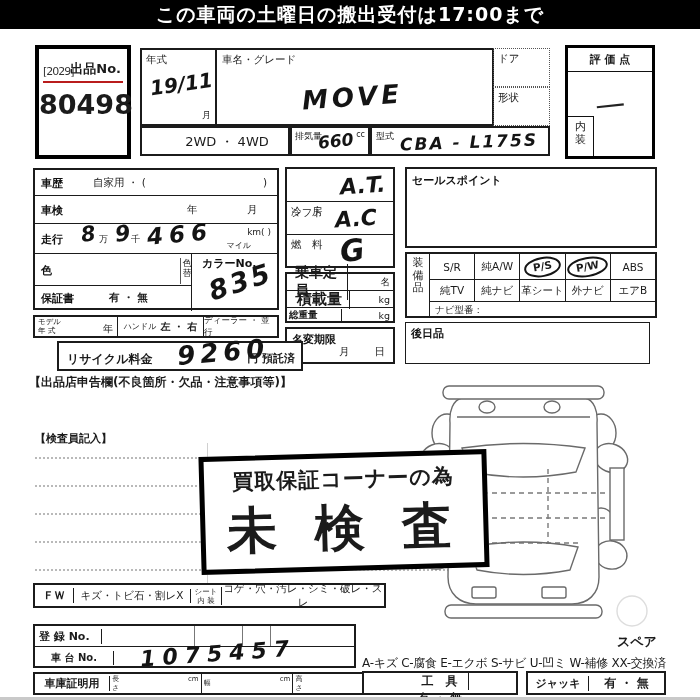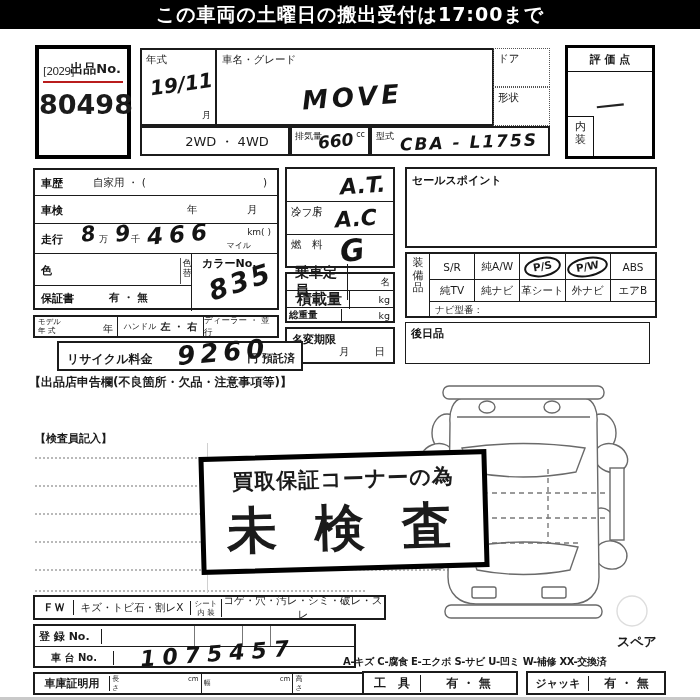--- a/index.html
+++ b/index.html
@@ -260,21 +260,21 @@
       </g>
     </svg>
   </div>
   <div class="abs" style="left:617px;top:633px;font-size:13px;font-weight:bold;">スペア</div>
 
   <div class="abs stamp" style="left:200px;top:453px;width:288px;height:118px;">
     <div class="l1">買取保証コーナーの為</div>
     <div class="l2">未 検 査</div>
   </div>
 
-  <div class="abs bx flex" style="left:33px;top:595px;width:353px;height:25px;">
+  <div class="abs bx flex" style="left:33px;top:583px;width:353px;height:25px;">
     <span class="cell-r" style="width:38px;text-align:center;font-size:11px;font-weight:bold;">ＦＷ</span>
     <span class="cell-r" style="width:116px;text-align:center;font-size:10.5px;">キズ・トビ石・割レX</span>
     <span class="cell-r" style="width:30px;text-align:center;font-size:7.5px;line-height:1.2;"><span>シート</span><br><span>内 装</span></span>
     <span style="flex:1;text-align:center;font-size:10.5px;">コゲ・穴・汚レ・シミ・破レ・スレ</span>
   </div>
 
   <div class="abs bx" style="left:33px;top:624px;width:323px;height:44px;">
     <div class="cell-b flex" style="height:20px;position:relative;">
       <span class="cell-r" style="width:62px;font-size:11px;font-weight:bold;padding-left:4px;">登 録 No.</span>
       <span style="flex:1;"></span>
@@ -297,23 +297,23 @@
     <span class="cell-r flex" style="flex:1;height:100%;position:relative;">
       <span class="vtext" style="font-size:7px;margin-left:2px;">幅</span>
       <span class="abs" style="right:2px;top:1px;font-size:7px;">cm</span>
     </span>
     <span class="flex" style="flex:1;height:100%;position:relative;">
       <span class="vtext" style="font-size:7px;margin-left:2px;">高さ</span>
       <span class="abs" style="right:2px;top:1px;font-size:7px;">cm</span>
     </span>
   </div>
 
-  <div class="abs" style="left:343px;top:655px;width:335px;font-size:10px;font-weight:bold;letter-spacing:-0.3px;">A-キズ C-腐食 E-エクボ S-サビ U-凹ミ W-補修 XX-交換済</div>
-
-  <div class="abs bx flex" style="left:362px;top:671px;width:156px;height:24px;">
+  <div class="abs" style="left:362px;top:655px;width:335px;font-size:12px;font-weight:normal;letter-spacing:-0.3px;">A-キズ C-腐食 E-エクボ S-サビ U-凹ミ W-補修 XX-交換済</div>
+
+  <div class="abs bx flex" style="left:362px;top:671px;width:156px;height:24px;flex-direction:column;">
     <span class="cell-r" style="width:56px;text-align:center;font-size:12px;font-weight:bold;">工　具</span>
     <span style="flex:1;text-align:center;font-size:12px;font-weight:bold;">有 ・ 無</span>
   </div>
   <div class="abs bx flex" style="left:526px;top:671px;width:140px;height:24px;">
     <span class="cell-r" style="width:60px;text-align:center;font-size:11px;font-weight:bold;">ジャッキ</span>
     <span style="flex:1;text-align:center;font-size:12px;font-weight:bold;">有 ・ 無</span>
   </div>
 
   <div class="abs" style="left:0;bottom:0;width:700px;height:3px;background:#c9c9c9;"></div>
 </div>

